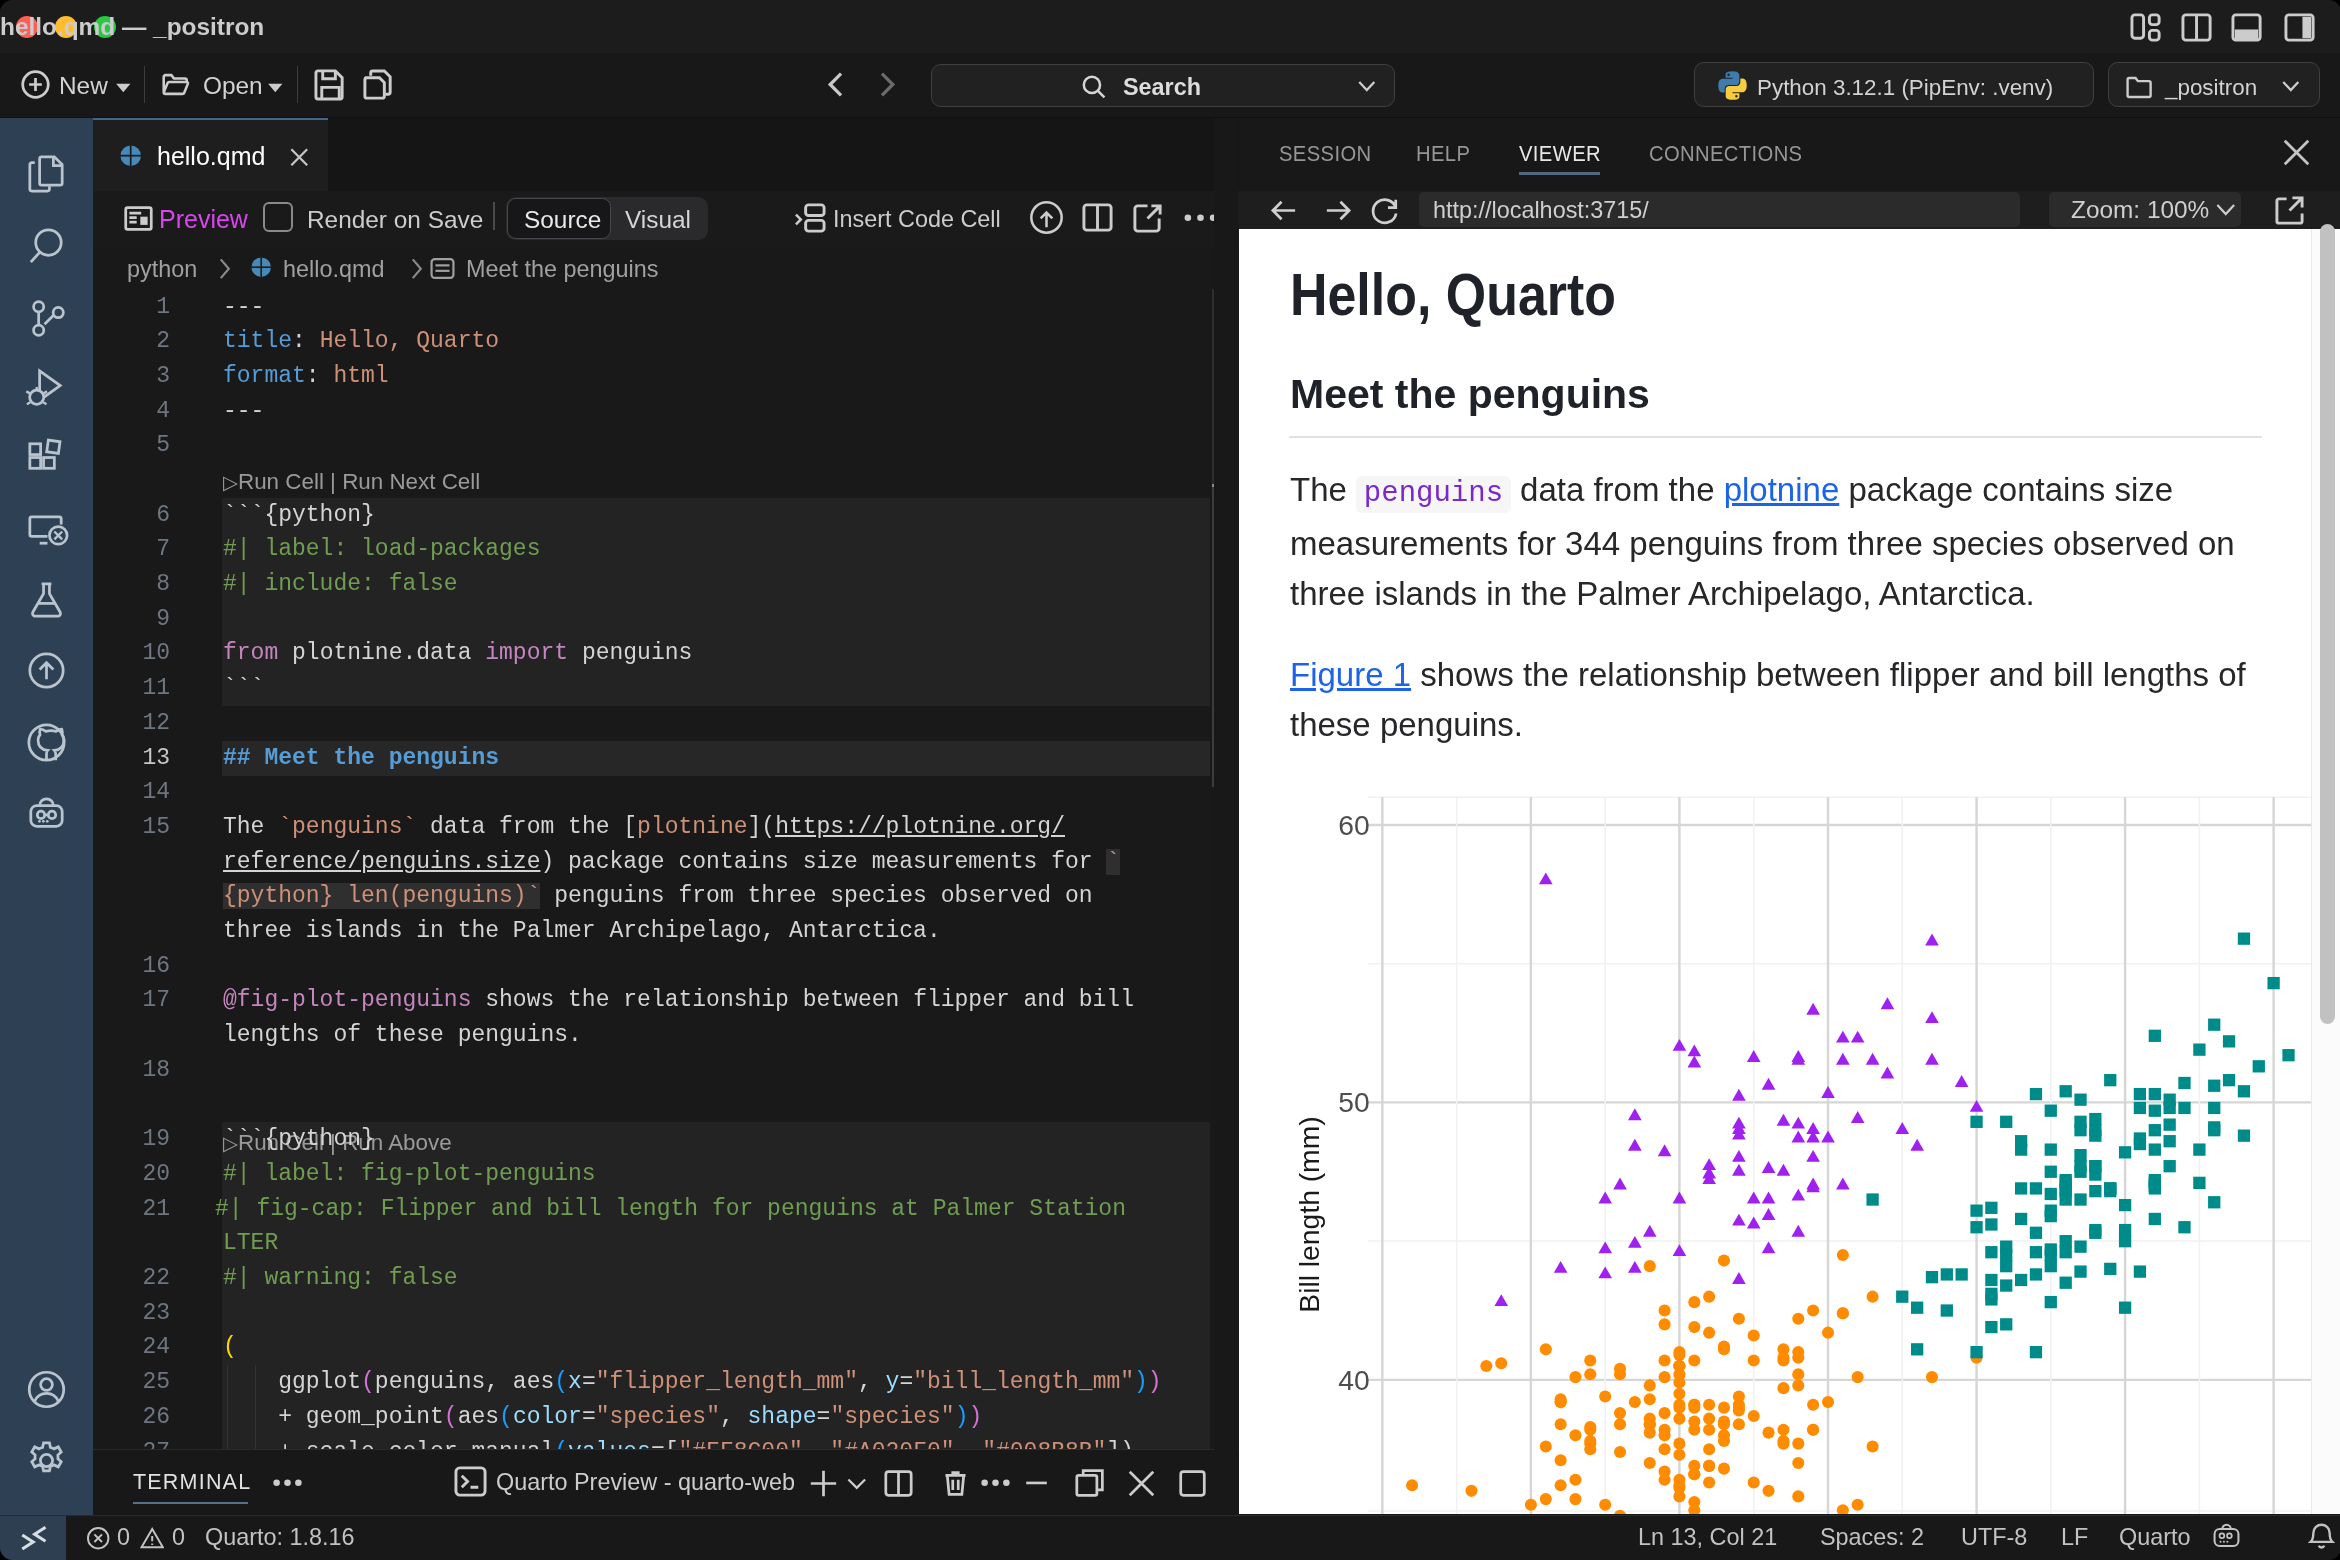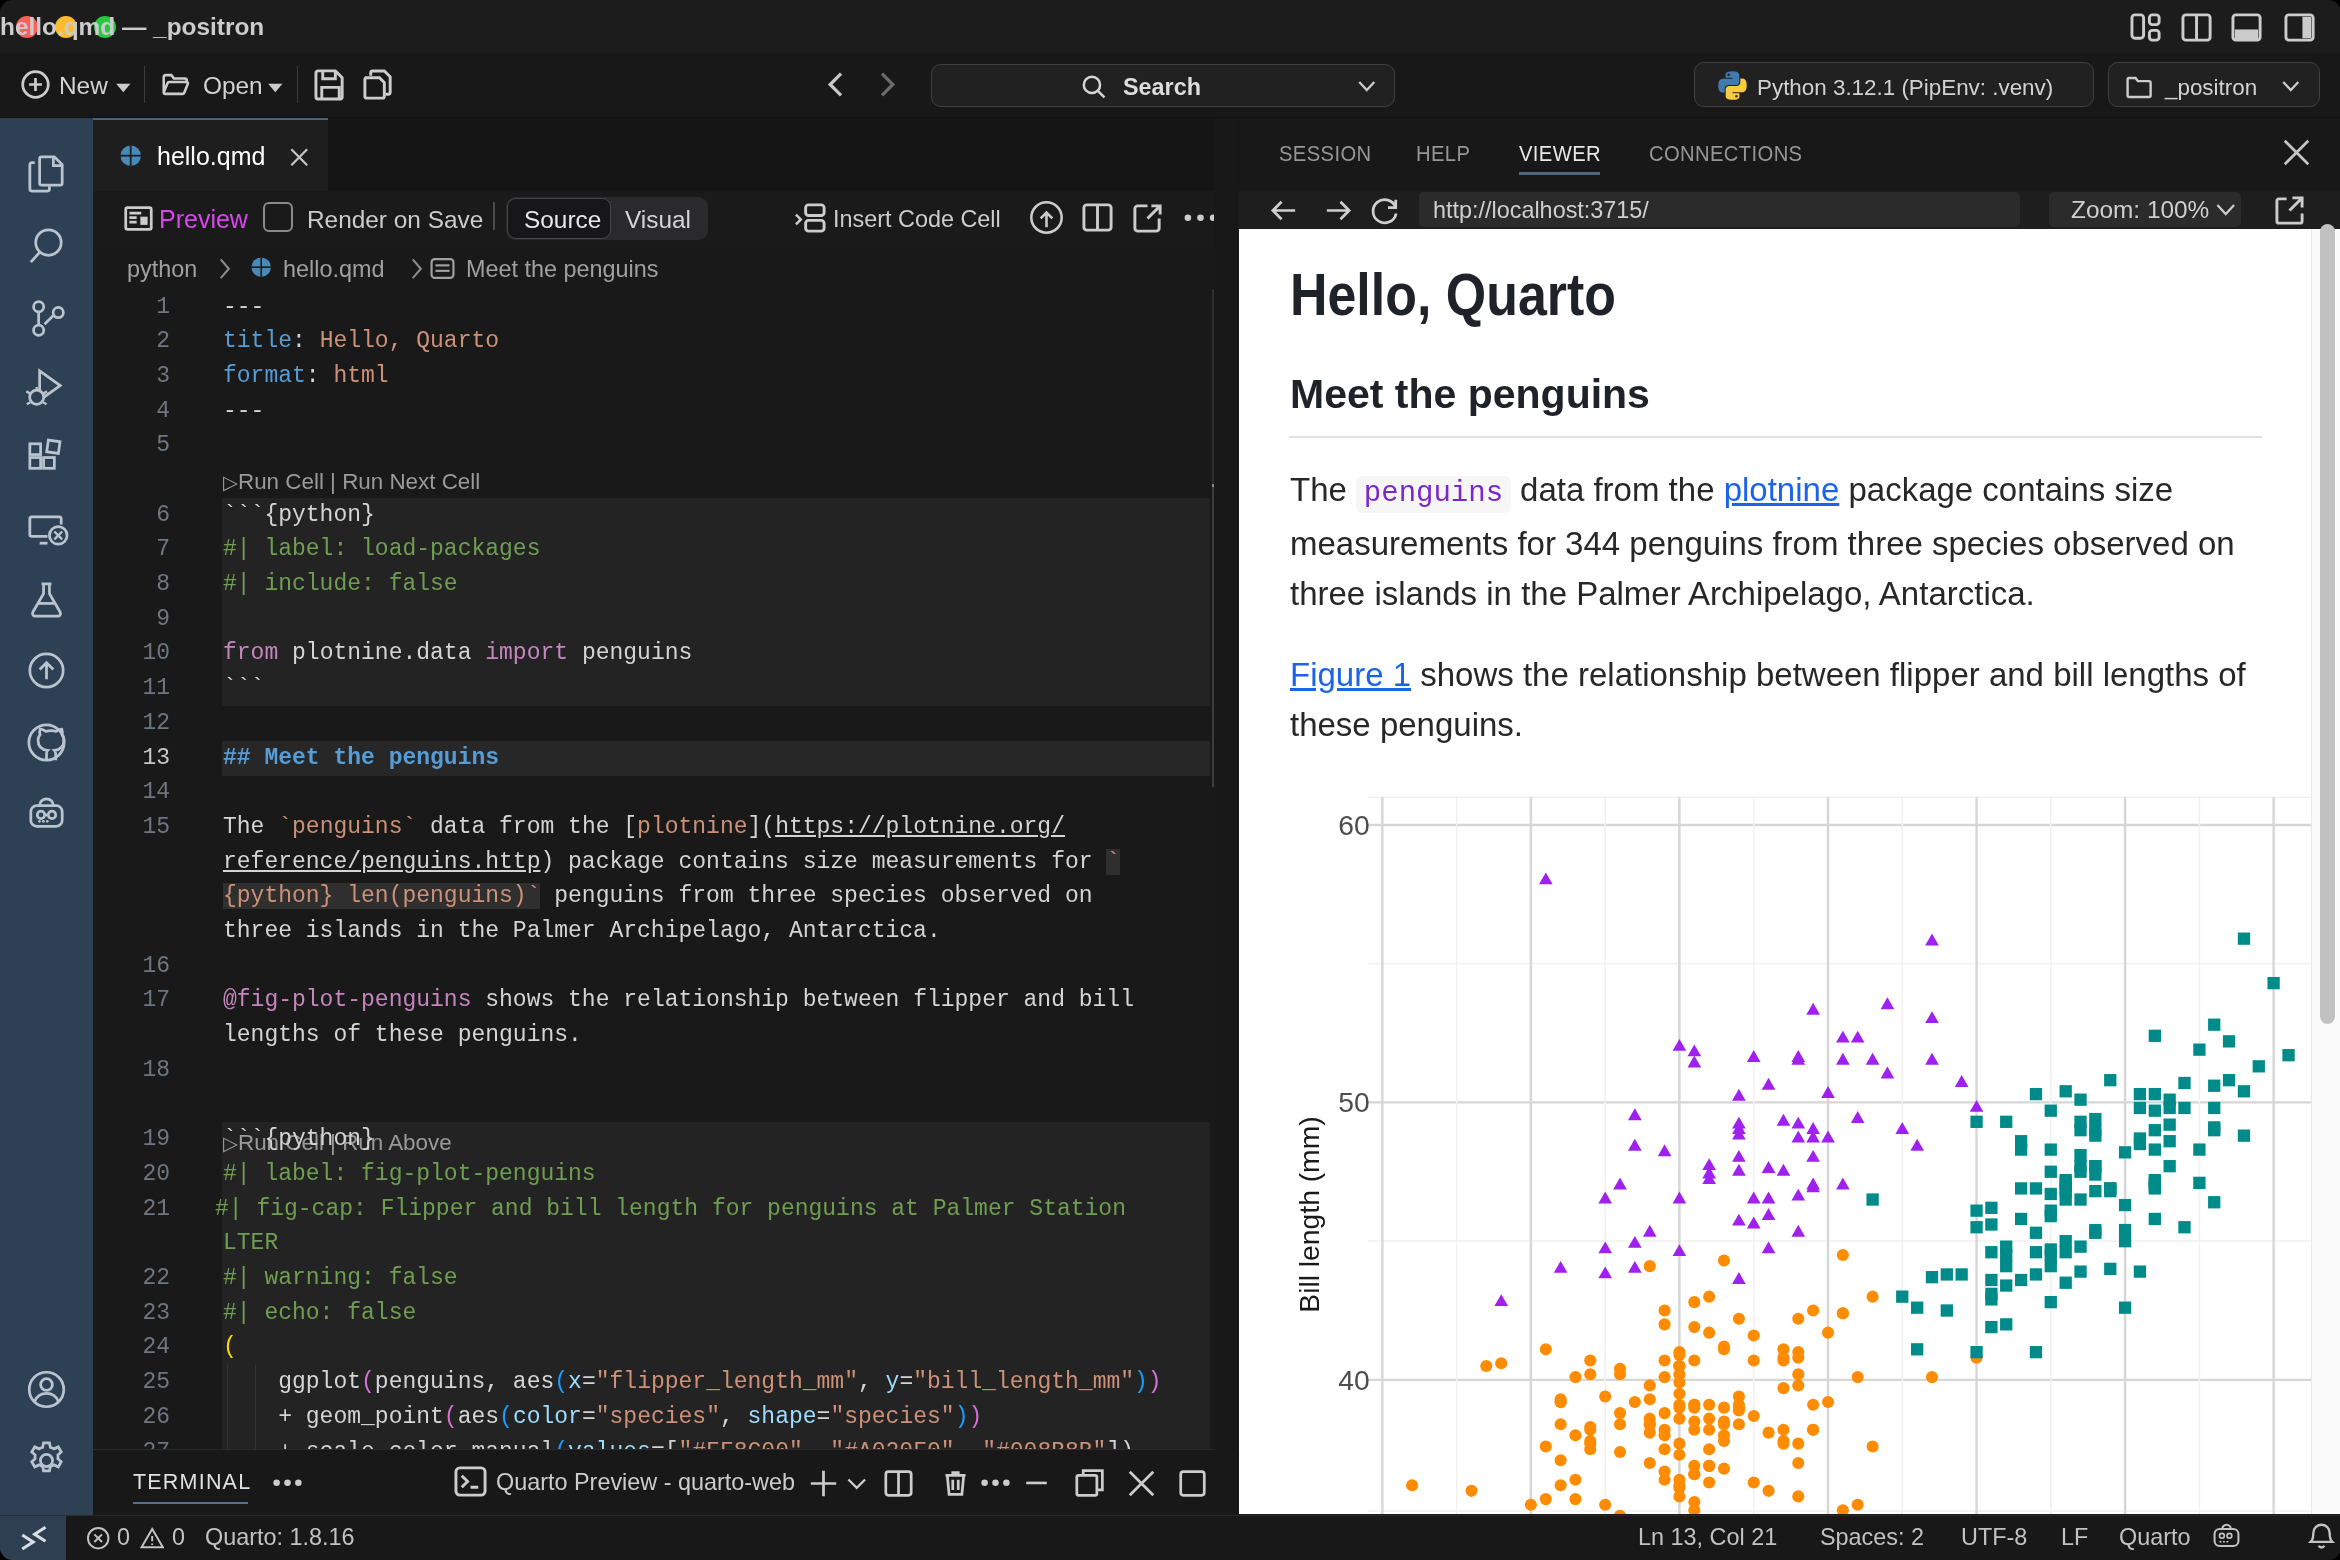--- a/index.html
+++ b/index.html
@@ -257,40 +257,39 @@
       <div class="gut" style="top:347px;color:#6e7681">10</div>
       <div class="crow" style="left:130px;top:347px"><span class="kw">from</span><span class="wht"> plotnine.data </span><span class="kw">import</span><span class="wht"> penguins</span></div>
       <div class="gut" style="top:382px;color:#6e7681">11</div>
       <div class="crow" style="left:130px;top:382px"><span class="wht">```</span></div>
       <div class="gut" style="top:417px;color:#6e7681">12</div>
       <div class="gut" style="top:452px;color:#c6c6c6">13</div>
       <div class="crow" style="left:130px;top:452px"><span class="hdr">## Meet the penguins</span></div>
       <div class="gut" style="top:486px;color:#6e7681">14</div>
       <div class="gut" style="top:521px;color:#6e7681">15</div>
       <div class="crow" style="left:130px;top:521px"><span class="wht">The </span><span class="str">`penguins`</span><span class="wht"> data from the [</span><span class="str">plotnine</span><span class="wht">](</span><span class="url">https://plotnine.org/</span></div>
-      <div class="crow" style="left:130px;top:556px"><span class="url">reference/penguins.http</span><span class="wht">) package contains size measurements for </span><span class="strbg">`</span></div>
+      <div class="crow" style="left:130px;top:556px"><span class="url">reference/penguins.size</span><span class="wht">) package contains size measurements for </span><span class="strbg">`</span></div>
       <div class="crow" style="left:130px;top:590px"><span class="strbg">{python} len(penguins)`</span><span class="wht"> penguins from three species observed on</span></div>
       <div class="crow" style="left:130px;top:625px"><span class="wht">three islands in the Palmer Archipelago, Antarctica.</span></div>
       <div class="gut" style="top:660px;color:#6e7681">16</div>
       <div class="gut" style="top:694px;color:#6e7681">17</div>
       <div class="crow" style="left:130px;top:694px"><span class="kw">@fig-plot-penguins</span><span class="wht"> shows the relationship between flipper and bill</span></div>
       <div class="crow" style="left:130px;top:729px"><span class="wht">lengths of these penguins.</span></div>
       <div class="gut" style="top:764px;color:#6e7681">18</div>
       <div class="lens" style="left:130px;top:832px;line-height:43px"><span style="font-size:19.5px">▷</span>Run Cell | Run Above</div>
       <div class="gut" style="top:833px;color:#6e7681">19</div>
       <div class="crow" style="left:130px;top:833px"><span class="wht">```{python}</span></div>
       <div class="gut" style="top:868px;color:#6e7681">20</div>
       <div class="crow" style="left:130px;top:868px"><span class="cmt">#| label: fig-plot-penguins</span></div>
       <div class="gut" style="top:903px;color:#6e7681">21</div>
       <div class="crow" style="left:122px;top:903px"><span class="cmt">#| fig-cap: Flipper and bill length for penguins at Palmer Station</span></div>
       <div class="crow" style="left:130px;top:937px"><span class="cmt">LTER</span></div>
       <div class="gut" style="top:972px;color:#6e7681">22</div>
       <div class="crow" style="left:130px;top:972px"><span class="cmt">#| warning: false</span></div>
       <div class="gut" style="top:1007px;color:#6e7681">23</div>
-      <div class="crow" style="left:130px;top:1007px"><span class="cmt">#| echo: false</span></div>
       <div class="gut" style="top:1041px;color:#6e7681">24</div>
       <div class="crow" style="left:130px;top:1041px"><span class="yel">(</span></div>
       <div class="gut" style="top:1076px;color:#6e7681">25</div>
       <div class="crow" style="left:130px;top:1076px"><span class="wht">    ggplot</span><span class="pnk">(</span><span class="wht">penguins, aes</span><span class="blu">(</span><span class="vbl">x</span><span class="wht">=</span><span class="str">"flipper_length_mm"</span><span class="wht">, </span><span class="vbl">y</span><span class="wht">=</span><span class="str">"bill_length_mm"</span><span class="blu">)</span><span class="pnk">)</span></div>
       <div class="gut" style="top:1111px;color:#6e7681">26</div>
       <div class="crow" style="left:130px;top:1111px"><span class="wht">    + geom_point</span><span class="pnk">(</span><span class="wht">aes</span><span class="blu">(</span><span class="vbl">color</span><span class="wht">=</span><span class="str">"species"</span><span class="wht">, </span><span class="vbl">shape</span><span class="wht">=</span><span class="str">"species"</span><span class="blu">)</span><span class="pnk">)</span></div>
       <div class="gut" style="top:1146px;color:#6e7681">27</div>
       <div class="crow" style="left:130px;top:1146px"><span class="wht">    + scale_color_manual</span><span class="blu">(</span><span class="vbl">values</span><span class="wht">=[</span><span class="str">"#FF8C00"</span><span class="wht">, </span><span class="str">"#A020F0"</span><span class="wht">, </span><span class="str">"#008B8B"</span><span class="wht">])</span></div>
       <div class="abs" style="left:1117px;top:0;width:29px;height:1161px;background:#191919"></div>
       <div class="abs" style="left:1119px;top:0;width:25px;height:498px;background:#2e2e2e"></div>

